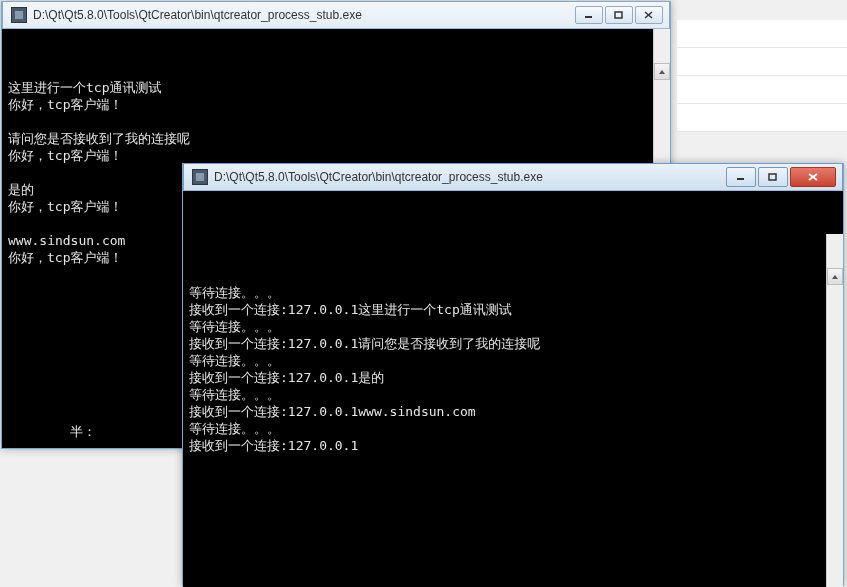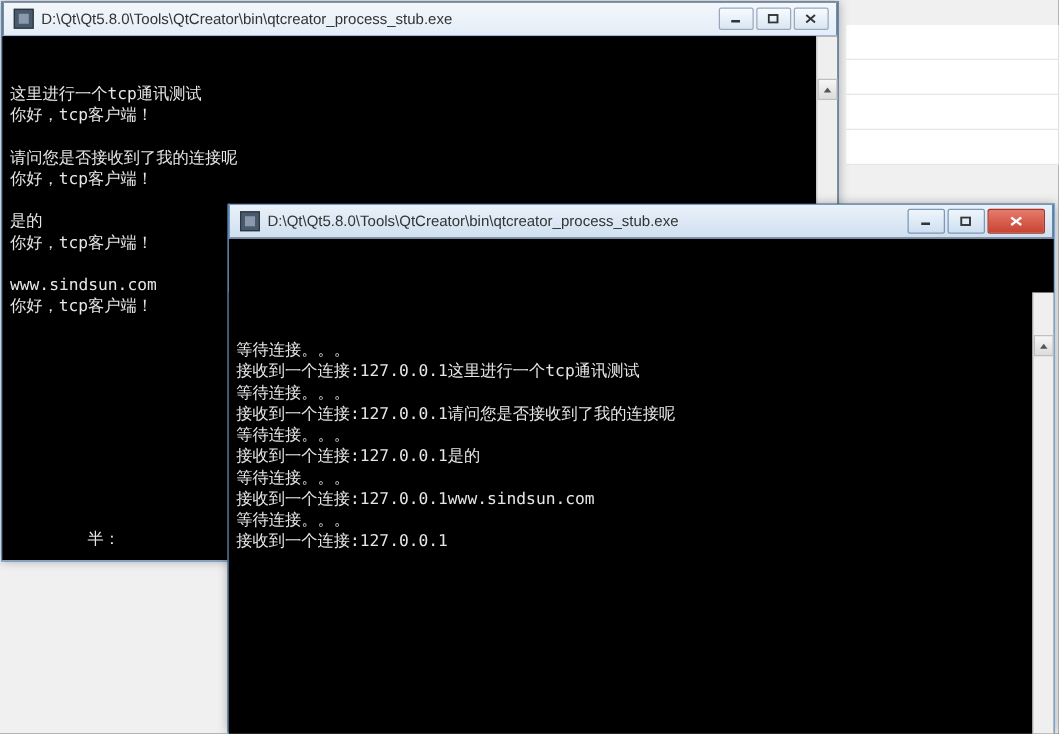--- a/index.html
+++ b/index.html
@@ -98,21 +98,21 @@
   }
   .win-btn svg { display:block; }
 
   .console-body {
     position: relative;
     width: 100%;
     background: #000;
     color: #e6e6e6;
     font-size: 13px;
     line-height: 17px;
-    padding: 4px 6px;
+    padding: 16px 6px;
     white-space: pre;
   }
   .win1 .console-body { height: calc(100% - 28px); }
   .win2 .console-body { height: calc(100% - 28px); margin-top: 43px; }
 
   .console-body .scroll {
     position: absolute;
     right: 0; top: 0;
     width: 17px; height: 100%;
     background: #efefef;

